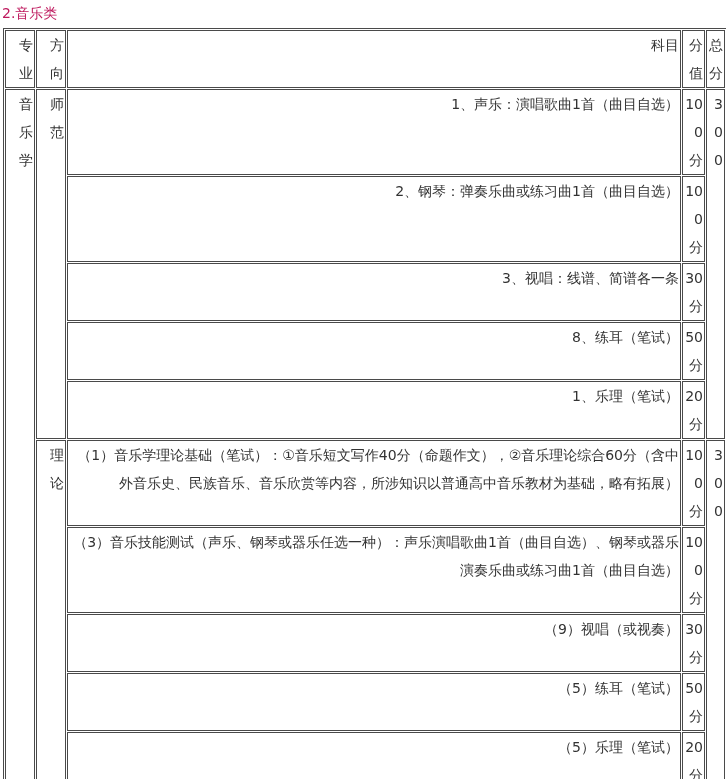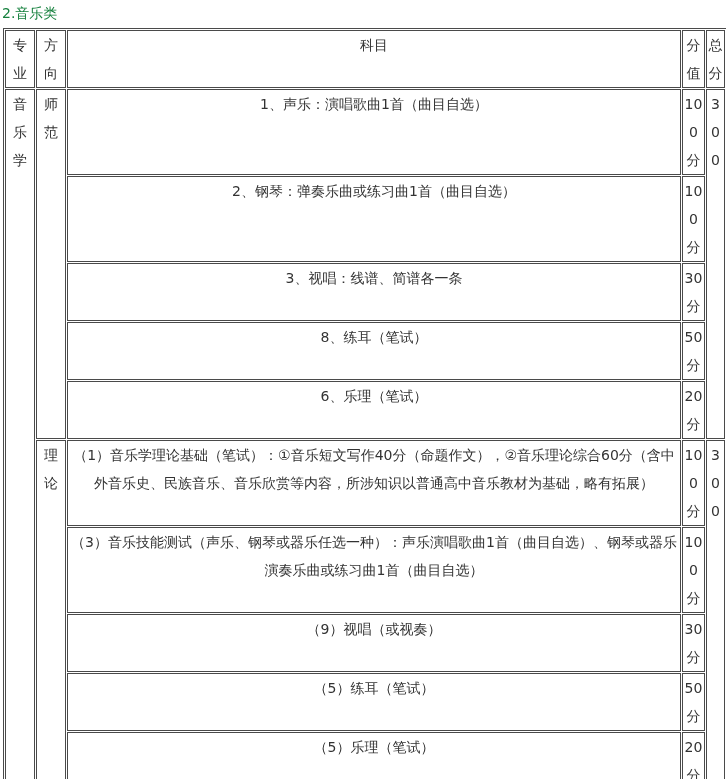--- a/index.html
+++ b/index.html
@@ -10,35 +10,35 @@
   }
   body {
     font-family: "DejaVu Sans", "Liberation Sans", sans-serif;
     color: #333333;
   }
   .page { padding: 5px 0 0 2px; }
   .doc-title {
     font-size: 14px;
     line-height: 16px;
     margin: 0 0 7px 0;
-    color: #15803d;
+    color: #be185d;
   }
   table.exam {
     border-collapse: separate;
     border-spacing: 1px;
     table-layout: fixed;
     width: 720px;
     margin-left: 1px;
     border: 1px solid #4a4a4a;
     background: #ffffff;
   }
   table.exam th, table.exam td {
     border: 1px solid #4a4a4a;
     vertical-align: top;
-    text-align: center;
+    text-align: right;
     font-weight: normal;
     font-size: 14px;
     line-height: 28px;
     padding: 0 1px;
     word-break: break-all;
     overflow: hidden;
     box-sizing: border-box;
     background: #ffffff;
   }
   col.c-major-col { width: 30px; }
@@ -87,21 +87,21 @@
         </tr>
         <tr class="r-short">
           <td>3、视唱：线谱、简谱各一条</td>
           <td>30分</td>
         </tr>
         <tr class="r-short">
           <td>8、练耳（笔试）</td>
           <td>50分</td>
         </tr>
         <tr class="r-short">
-          <td>6、乐理（笔试）</td>
+          <td>1、乐理（笔试）</td>
           <td>20分</td>
         </tr>
         <tr class="r-tall">
           <td rowspan="5">理论</td>
           <td>（1）音乐学理论基础（笔试）：①音乐短文写作40分（命题作文），②音乐理论综合60分（含中外音乐史、民族音乐、音乐欣赏等内容，所涉知识以普通高中音乐教材为基础，略有拓展）</td>
           <td>100分</td>
           <td rowspan="5">300</td>
         </tr>
         <tr class="r-tall">
           <td>（3）音乐技能测试（声乐、钢琴或器乐任选一种）：声乐演唱歌曲1首（曲目自选）、钢琴或器乐演奏乐曲或练习曲1首（曲目自选）</td>

